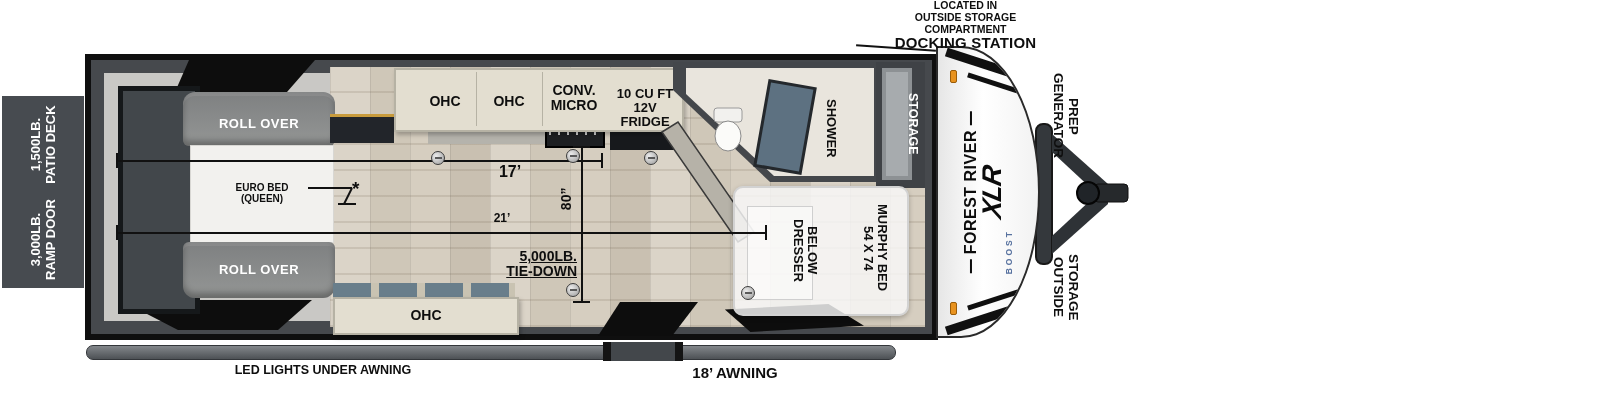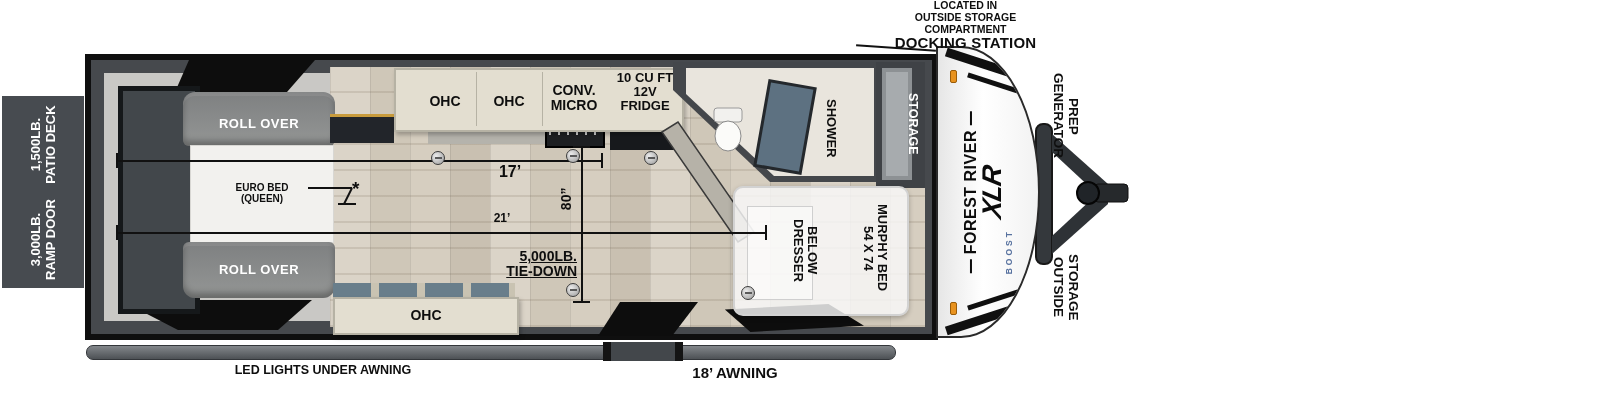--- a/index.html
+++ b/index.html
@@ -111,21 +111,21 @@
 
   <div class="abs" style="left:330px;top:114px;width:64px;height:26px;background:#22252a;border-top:3px solid #c89b3c;z-index:3;"></div>
 
   <div class="abs cabinet" style="left:394px;top:68px;width:286px;height:60px;">
     <div class="abs" style="left:80px;top:2px;width:1px;height:54px;background:#b6b2a4;"></div>
     <div class="abs" style="left:146px;top:2px;width:1px;height:54px;background:#b6b2a4;"></div>
     <span class="abs lbl" style="left:24px;top:24px;width:50px;font-size:14px;">OHC</span>
     <span class="abs lbl" style="left:88px;top:24px;width:50px;font-size:14px;">OHC</span>
     <span class="abs lbl" style="left:140px;top:13px;width:76px;font-size:14px;">CONV.
 MICRO</span>
-    <span class="abs lbl" style="left:216px;top:1px;width:66px;font-size:13px;">10 CU FT
+    <span class="abs lbl" style="left:216px;top:17px;width:66px;font-size:13px;">10 CU FT
 12V
 FRIDGE</span>
   </div>
 
   <div class="abs" style="left:428px;top:128px;width:118px;height:16px;background:#b5b3ac;z-index:2;"></div>
   <div class="abs" style="left:545px;top:128px;width:60px;height:20px;background:#1d1f22;z-index:2;
        box-shadow:inset 0 0 0 2px #000;background-image:repeating-linear-gradient(90deg,#cfcfcf 0 2px,transparent 2px 9px);background-size:52px 3px;background-repeat:no-repeat;background-position:4px 4px;"></div>
   <div class="abs" style="left:610px;top:128px;width:64px;height:22px;background:#17191c;z-index:2;"></div>
 
   <svg style="left:650px;top:56px;z-index:3;" width="235" height="190">

